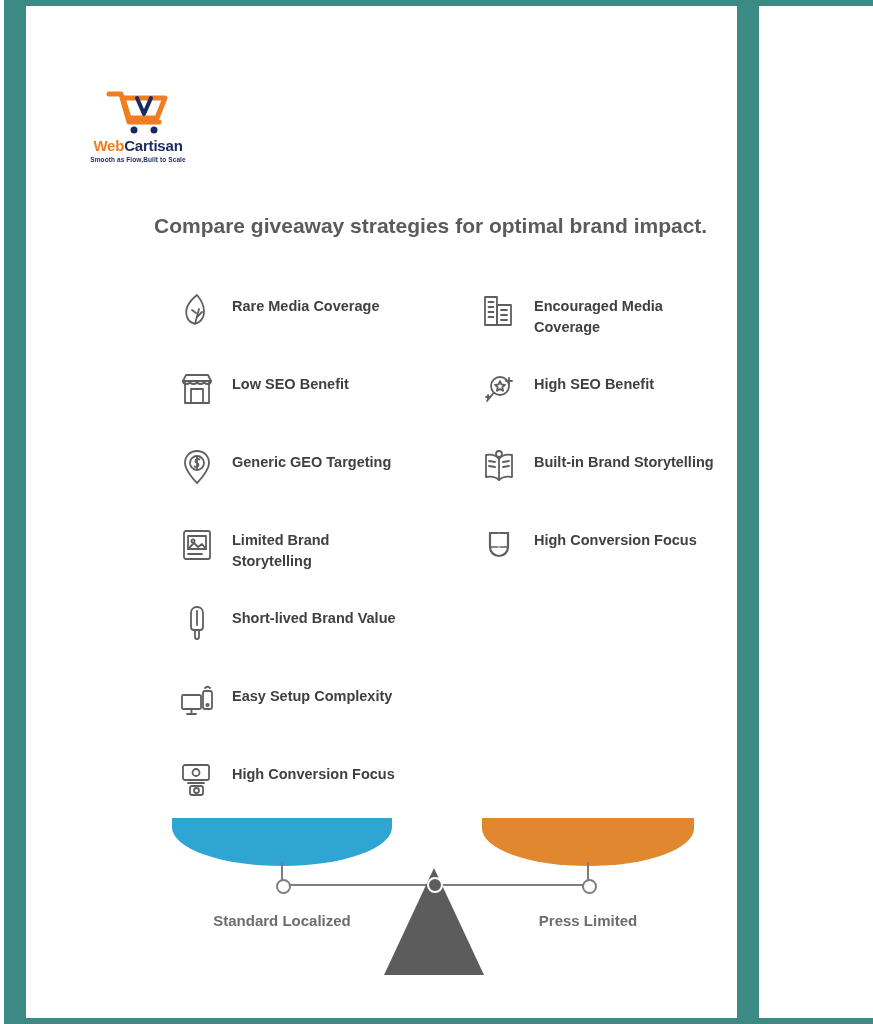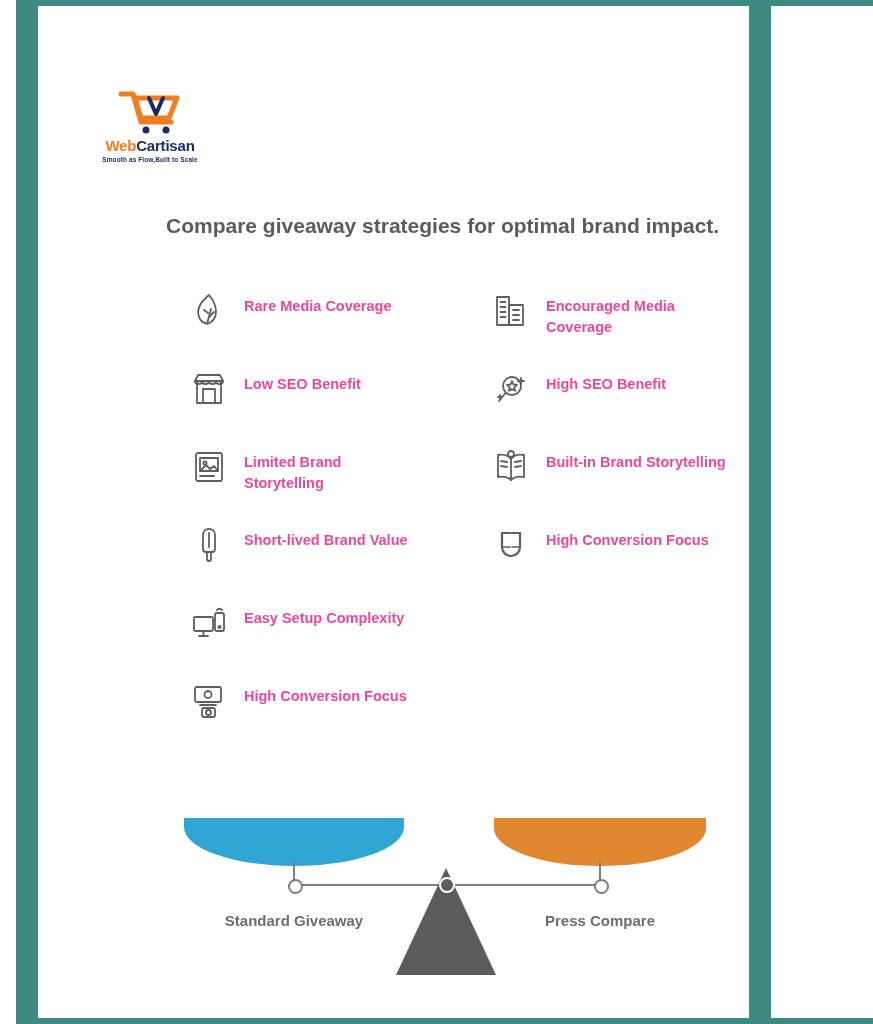--- a/index.html
+++ b/index.html
@@ -9,21 +9,21 @@
   }
   body {
     width: 873px;
     height: 1024px;
     font-family: "Liberation Sans", sans-serif;
     position: relative;
     overflow: hidden;
   }
   #canvas {
     position: absolute;
-    left: 16px; top: 0;
+    left: 4px; top: 0;
     width: 755px;
     height: 1024px;
     background: #ffffff;
   }
   
   .frame-left, .frame-right, .frame-top, .frame-bottom {
     position: absolute;
     background: #3c8a84;
   }
   .frame-left  { left: 0;   top: 0; width: 22px; height: 1024px; }
@@ -100,21 +100,21 @@
     display: flex;
     align-items: center;
     justify-content: center;
     color: #5f5f5f;
   }
   .feature-label {
     margin-left: 12px;
     margin-top: 8px;
     font-size: 14.5px;
     font-weight: bold;
-    color: #ec4899;
+    color: #404040;
     line-height: 1.45;
     max-width: 180px;
   }
 
   
   .scale {
     position: absolute;
     left: 0;
     top: 800px;
     width: 873px;
@@ -235,20 +235,31 @@
         <svg width="40" height="40" viewBox="0 0 40 40" fill="none" stroke="#5f5f5f" stroke-width="1.8" stroke-linecap="round" stroke-linejoin="round">
           <path d="M6 12 L9 6 L31 6 L34 12 Z"></path>
           <path d="M8 12 L8 34 L32 34 L32 12"></path>
           <rect x="14" y="20" width="12" height="14"></rect>
           <path d="M6 12 C6 16 13 16 13 12 C13 16 20 16 20 12 C20 16 27 16 27 12 C27 16 34 16 34 12"></path>
         </svg>
       </span>
       <span class="feature-label">Low SEO Benefit</span>
     </div>
 
+    <div class="feature">
+      <span class="feature-icon">
+        <svg width="40" height="40" viewBox="0 0 40 40" fill="none" stroke="#5f5f5f" stroke-width="1.8" stroke-linecap="round" stroke-linejoin="round">
+          <path d="M20 4 C13 4 8 9 8 16 C8 24 20 36 20 36 C20 36 32 24 32 16 C32 9 27 4 20 4 Z"></path>
+          <circle cx="20" cy="16" r="7"></circle>
+          <path d="M22.5 12.5 C21 11.5 18.5 12 18.5 14 C18.5 16 21.5 16 21.5 18 C21.5 20 19 20.5 17.5 19.5"></path>
+          <path d="M20 10.5 L20 21.5"></path>
+        </svg>
+      </span>
+      <span class="feature-label">Generic GEO Targeting</span>
+    </div>
 
     <div class="feature">
       <span class="feature-icon">
         <svg width="40" height="40" viewBox="0 0 40 40" fill="none" stroke="#5f5f5f" stroke-width="1.8" stroke-linecap="round" stroke-linejoin="round">
           <rect x="7" y="6" width="26" height="28" rx="2"></rect>
           <rect x="11" y="11" width="18" height="13"></rect>
           <circle cx="16" cy="16" r="1.6"></circle>
           <path d="M11 24 L17 18 L21 22 L25 19 L29 24"></path>
           <path d="M11 29 L25 29"></path>
         </svg>
@@ -354,17 +365,17 @@
   <div class="scale">
     <div class="pan pan-left"></div>
     <div class="pan pan-right"></div>
     <div class="rope rope-left"></div>
     <div class="rope rope-right"></div>
     <div class="beam"></div>
     <div class="knob knob-left"></div>
     <div class="knob knob-right"></div>
     <div class="fulcrum"></div>
     <div class="pivot"></div>
-    <div class="scale-label scale-label-left">Standard Giveaway</div>
-    <div class="scale-label scale-label-right">Press Compare</div>
+    <div class="scale-label scale-label-left">Standard Localized</div>
+    <div class="scale-label scale-label-right">Press Limited</div>
   </div>
 
 </div>
 
 </body></html>

